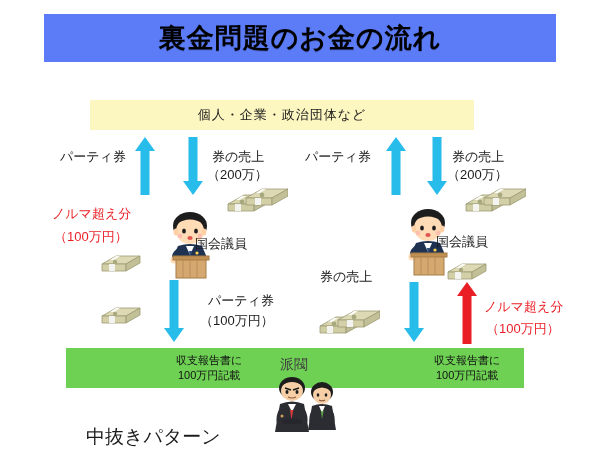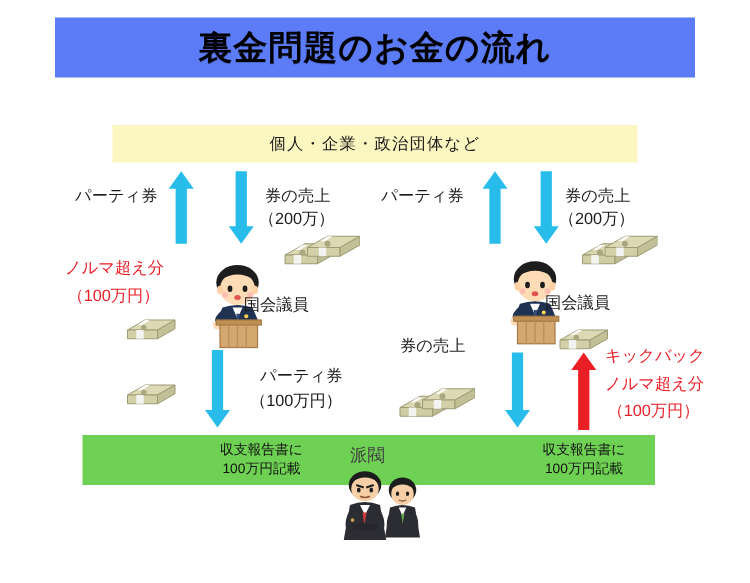--- a/index.html
+++ b/index.html
@@ -24,21 +24,21 @@
     color:#000000;
     font-size:27px;
     font-weight:bold;
     letter-spacing:1px;
     text-shadow:0 1px 0 rgba(0,0,0,.15);
     white-space:nowrap;
   }
 
   
   .source-box{
-    position:absolute;left:90px;top:100px;width:420px;height:30px;
+    position:absolute;left:90px;top:100px;width:384px;height:30px;
     background:#fcf6c0;
     display:flex;align-items:center;justify-content:center;
   }
   .source-text{font-size:13px;color:#1a1a1a;letter-spacing:1px;white-space:nowrap;}
 
   
   .report-box{
     position:absolute;left:66px;top:348px;width:458px;height:40px;
     background:#6ed154;
   }
@@ -316,21 +316,20 @@
     <svg width="52" height="28" viewBox="0 0 52 28" aria-hidden="true">
       <polygon points="2,16 16,8 40,8 26,16" fill="#ddd9b5" stroke="#9d9a74" stroke-width="0.8"></polygon>
       <polygon points="2,16 26,16 26,23 2,23" fill="#d3d0a8" stroke="#9d9a74" stroke-width="0.8"></polygon>
       <polygon points="26,16 40,8 40,15 26,23" fill="#c2c097" stroke="#9d9a74" stroke-width="0.8"></polygon>
       <polygon points="10,12 16,8 20,8 14,12" fill="#ffffff" opacity="0.9"></polygon>
       <rect x="9" y="16" width="6" height="7" fill="#f4f4f4" opacity="0.95"></rect>
       <circle cx="15" cy="14" r="2.2" fill="#a8a87e"></circle>
     </svg>
   </div>
 
-  <div class="lbl red" style="left:484px;top:276px;">キックバック</div>
   <div class="lbl red" style="left:484px;top:298px;">ノルマ超え分</div>
   <div class="lbl red" style="left:486px;top:320px;">（100万円）</div>
 
   <div class="report-box">
     <div class="report-label left">
       <div>収支報告書に</div>
       <div>100万円記載</div>
     </div>
     <div class="report-label right">
       <div>収支報告書に</div>
@@ -370,14 +369,15 @@
         <path d="M18 30 l4 8 4 -8z" fill="#ffffff"></path>
         <path d="M20 36 l1.4 10 2 -10z" fill="#d23a3a"></path>
         <path d="M10 34 q-5 8 -3 16 l10 2 q-1 -10 2 -14z" fill="#2c2c33"></path>
         <path d="M34 34 q5 8 3 16 l-10 2 q1 -10 -2 -14z" fill="#2c2c33"></path>
         <path d="M12 46 q10 -3 20 0 l0 4 -20 0z" fill="#26262c"></path>
         <circle cx="12" cy="42" r="1.5" fill="#d0a05a"></circle>
       </g>
     </svg>
   </div>
 
+  <div class="pattern left">中抜きパターン</div>
 
 </div>
 
 </body></html>

